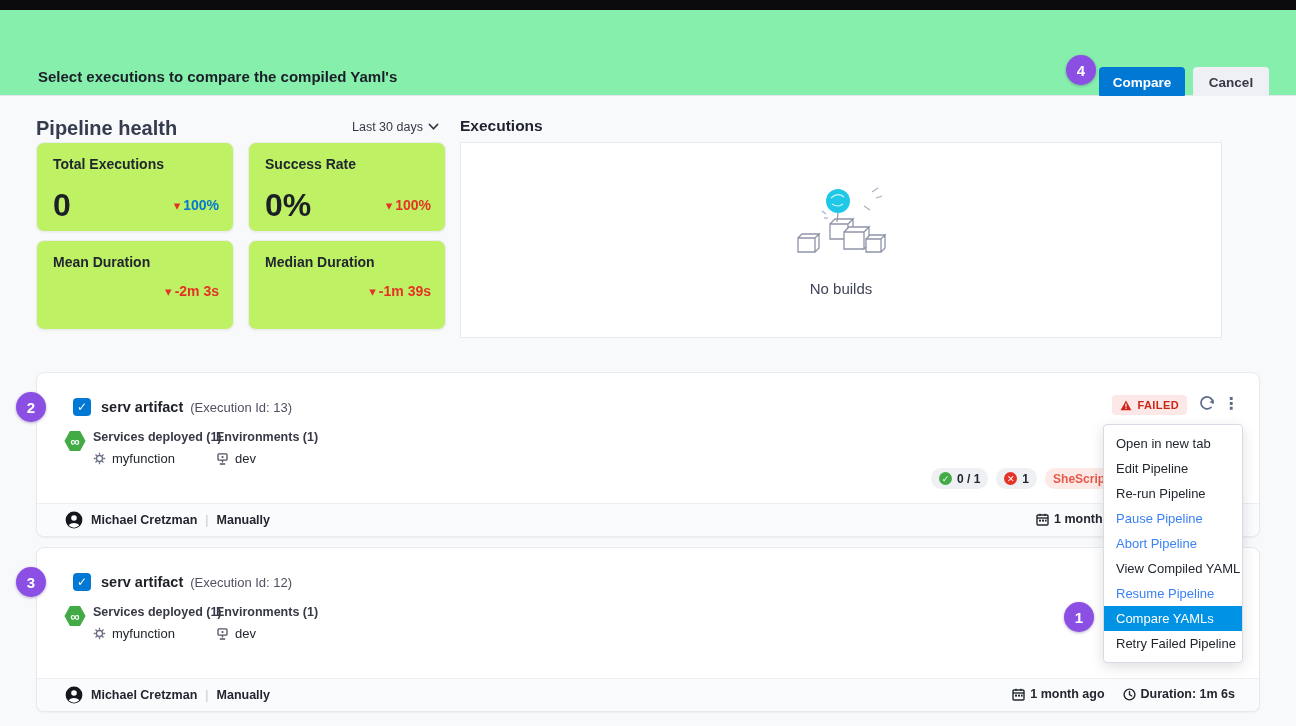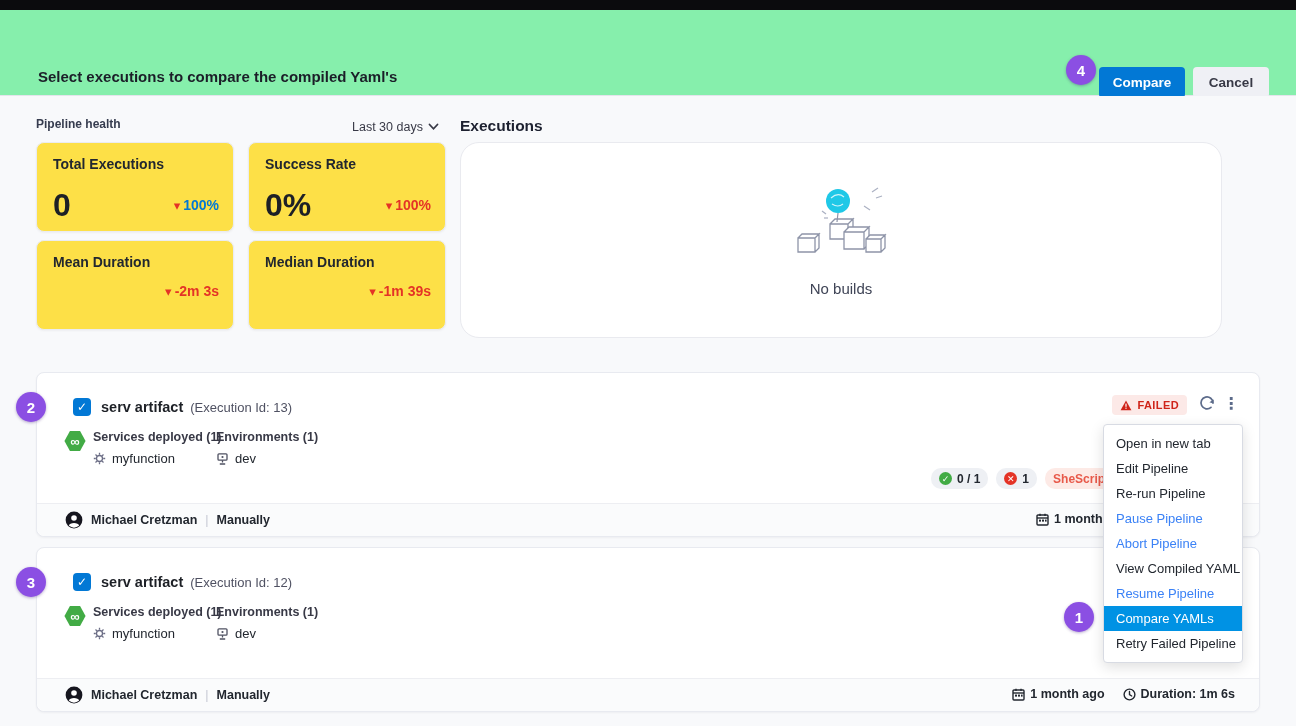--- a/index.html
+++ b/index.html
@@ -14,39 +14,39 @@
   .header { position:absolute; left:0; top:10px; width:1296px; height:86px; background:#86efac; border-bottom:1px solid #e4e5ec; }
   .header-title { position:absolute; left:38px; top:58px; font-size:15px; font-weight:700; color:#1b1e28; }
   .btn { position:absolute; top:57px; height:31px; border:none; border-radius:4px; font-family:inherit; font-size:13.5px; font-weight:700; cursor:pointer; }
   .btn-primary { left:1099px; width:86px; background:#0278d5; color:#fff; }
   .btn-secondary { left:1193px; width:76px; background:#eff0f5; color:#383946; }
 
   
   .content-bg { position:absolute; left:0; top:96px; width:1296px; height:630px; background:#f8f9fb; }
 
   
-  .ph-title { position:absolute; left:36px; top:117px; font-size:12px; font-weight:700; color:#363c4f; }
+  .ph-title { position:absolute; left:36px; top:117px; font-size:20px; font-weight:700; color:#363c4f; }
   .ex-title { position:absolute; left:460px; top:117px; font-size:15.5px; font-weight:700; color:#1d2130; }
   .range { position:absolute; left:352px; top:120px; display:flex; align-items:center; gap:5px; font-size:12.5px; color:#383946; cursor:pointer; }
 
   
-  .mcard { position:absolute; width:198px; height:90px; background:#fde047; border:1px solid #ebecf0; border-radius:8px; box-shadow:0 1px 2px rgba(40,41,61,.05); }
+  .mcard { position:absolute; width:198px; height:90px; background:#bef264; border:1px solid #ebecf0; border-radius:8px; box-shadow:0 1px 2px rgba(40,41,61,.05); }
   .mc0 { left:36px; top:142px; } .mc1 { left:248px; top:142px; }
   .mc2 { left:36px; top:240px; } .mc3 { left:248px; top:240px; }
   .mcard-label { position:absolute; left:16px; top:13px; font-size:14px; font-weight:700; color:#22272f; }
   .mcard-value { position:absolute; left:16px; bottom:10px; font-size:32px; font-weight:700; color:#1d2026; line-height:1; }
   .delta { position:absolute; display:flex; align-items:center; gap:3px; font-size:14px; font-weight:700; }
   .delta-br { right:14px; bottom:18px; }
   .delta-mid { right:14px; top:42px; }
   .tri { color:#e43326; font-size:13px; line-height:1; }
   .delta-blue { color:#0278d5; }
   .delta-red { color:#e43326; }
 
   
-  .ex-panel { position:absolute; left:460px; top:142px; width:762px; height:196px; background:#fff; border:1px solid #e9eaef; border-radius:19px; display:flex; flex-direction:column; align-items:center; justify-content:center; gap:12px; }
+  .ex-panel { position:absolute; left:460px; top:142px; width:762px; height:196px; background:#fff; border:1px solid #e9eaef; border-radius:0; display:flex; flex-direction:column; align-items:center; justify-content:center; gap:12px; }
   .empty-text { font-size:15px; color:#3f4456; }
 
   
   .run-card { position:absolute; left:36px; width:1224px; height:165px; background:#fff; border:1px solid #e8eaf0; border-radius:8px; box-shadow:0 1px 2px rgba(40,41,61,.05); }
   .rc1 { top:372px; } .rc2 { top:547px; }
   .checkbox { position:absolute; left:36px; top:25px; width:18px; height:18px; background:#0278d5; border-radius:4px; color:#fff; font-size:12px; font-weight:700; display:flex; align-items:center; justify-content:center; cursor:pointer; }
   .run-title { position:absolute; left:64px; top:26px; display:flex; align-items:baseline; gap:7px; }
   .run-name { font-size:14.5px; font-weight:700; color:#1d2026; }
   .run-id { font-size:13px; color:#4f5162; }
   .cd-hex { position:absolute; left:27px; top:57px; width:22px; height:22px; background:#42ab45; clip-path:polygon(27% 4%,73% 4%,98% 50%,73% 96%,27% 96%,2% 50%); color:#fff; font-size:13px; font-weight:700; display:flex; align-items:center; justify-content:center; }

